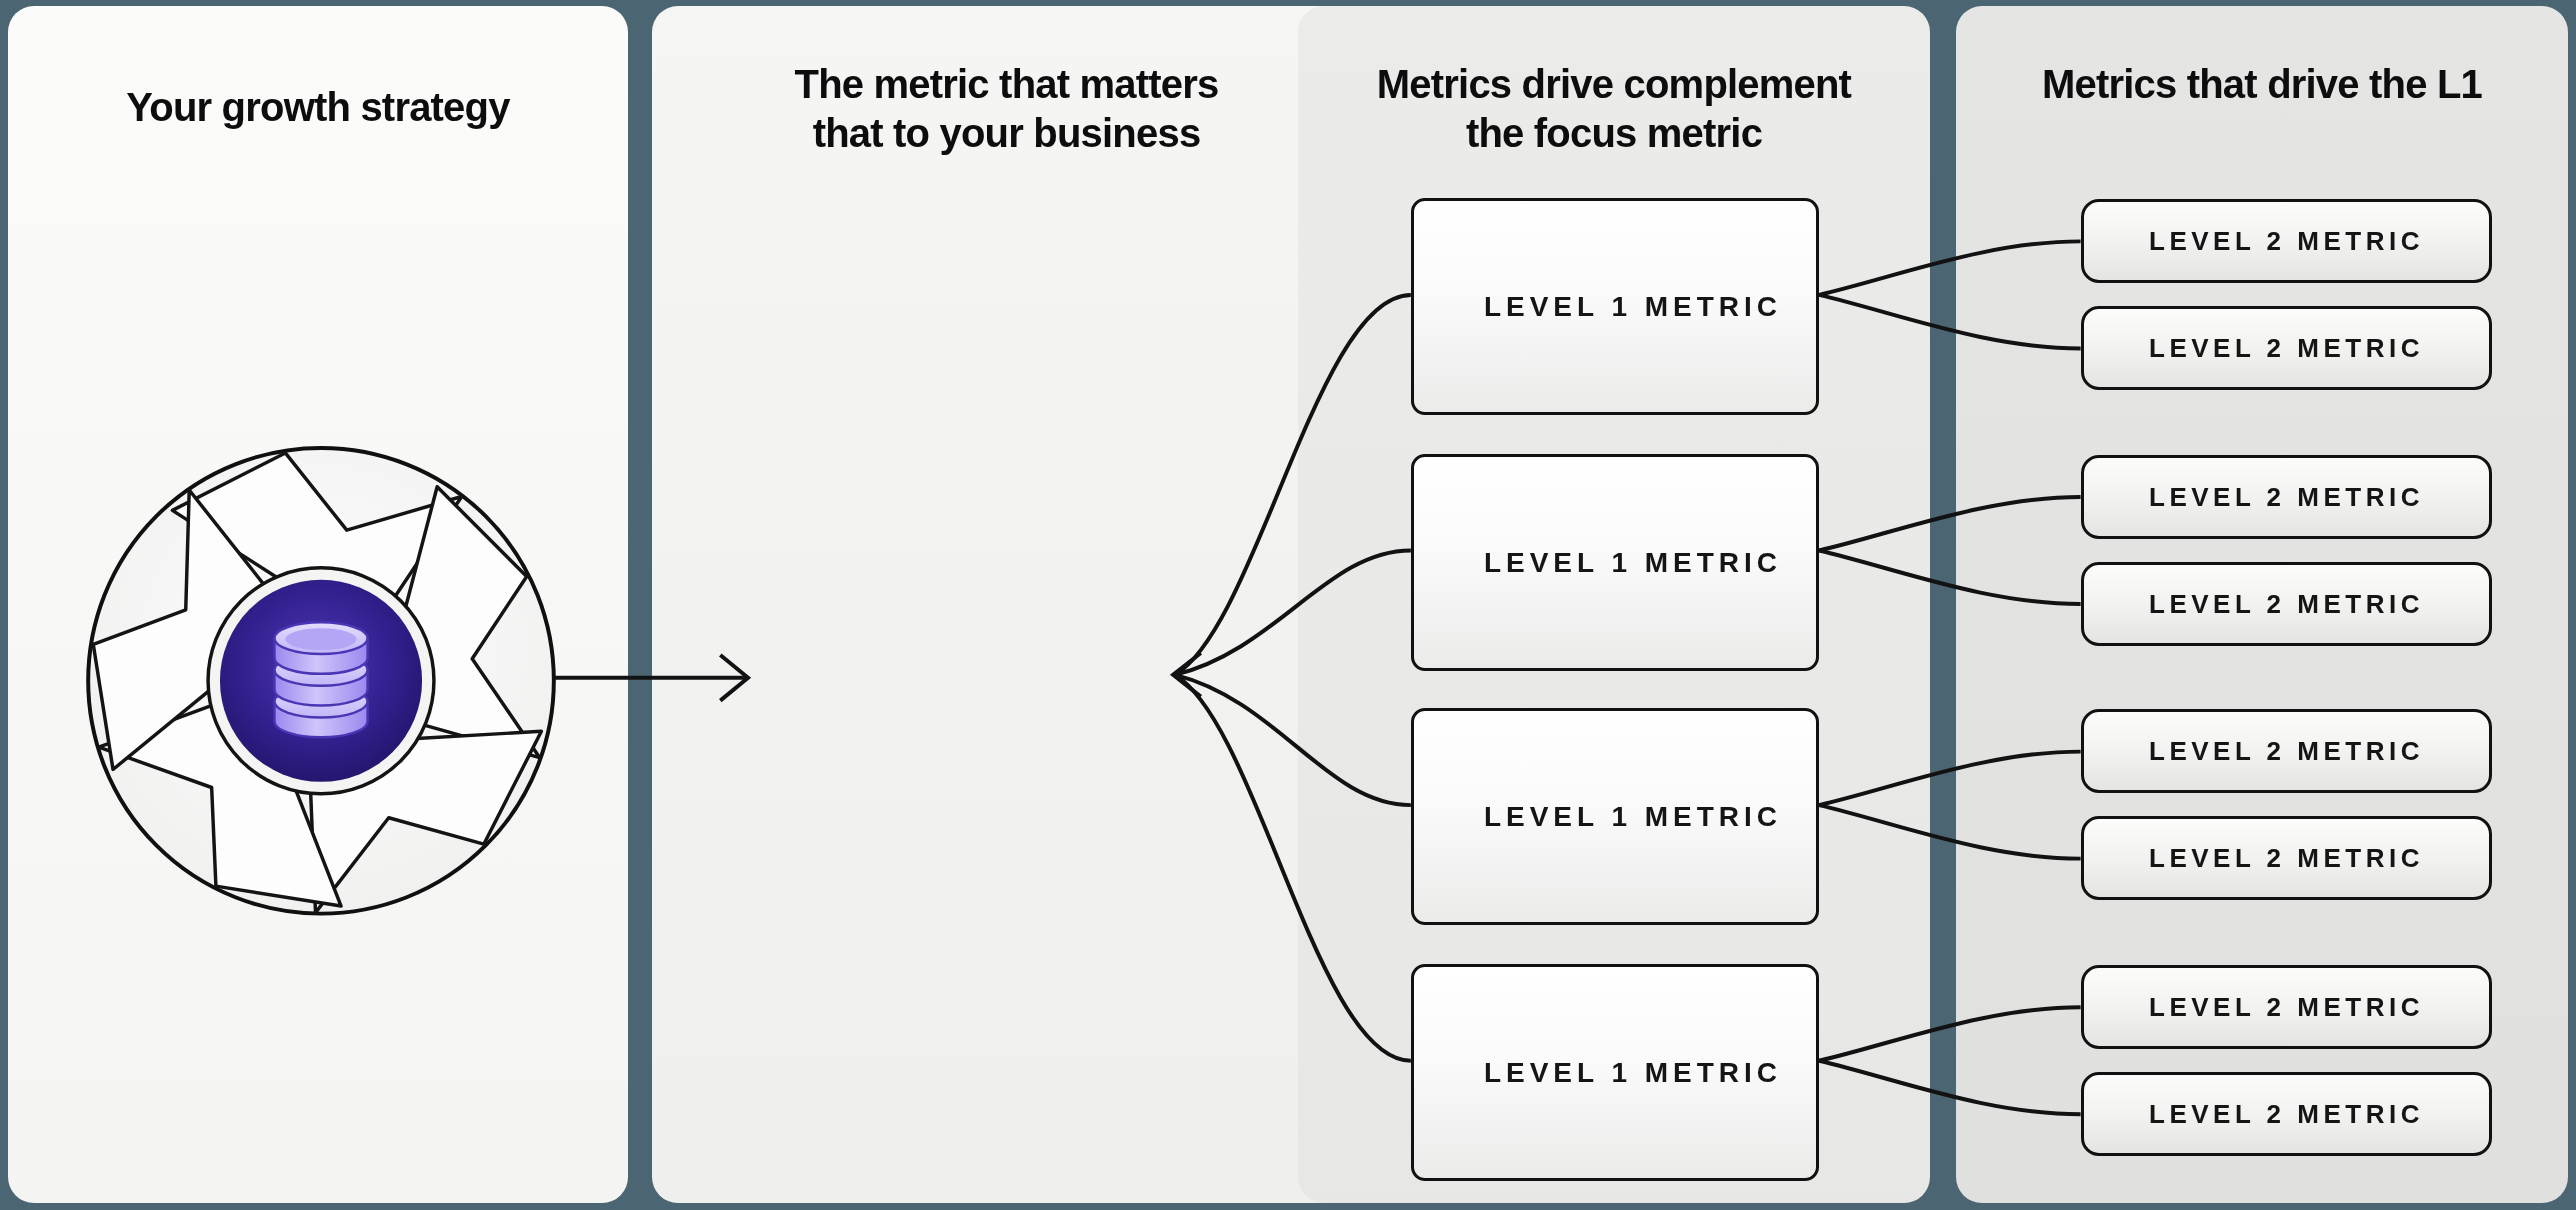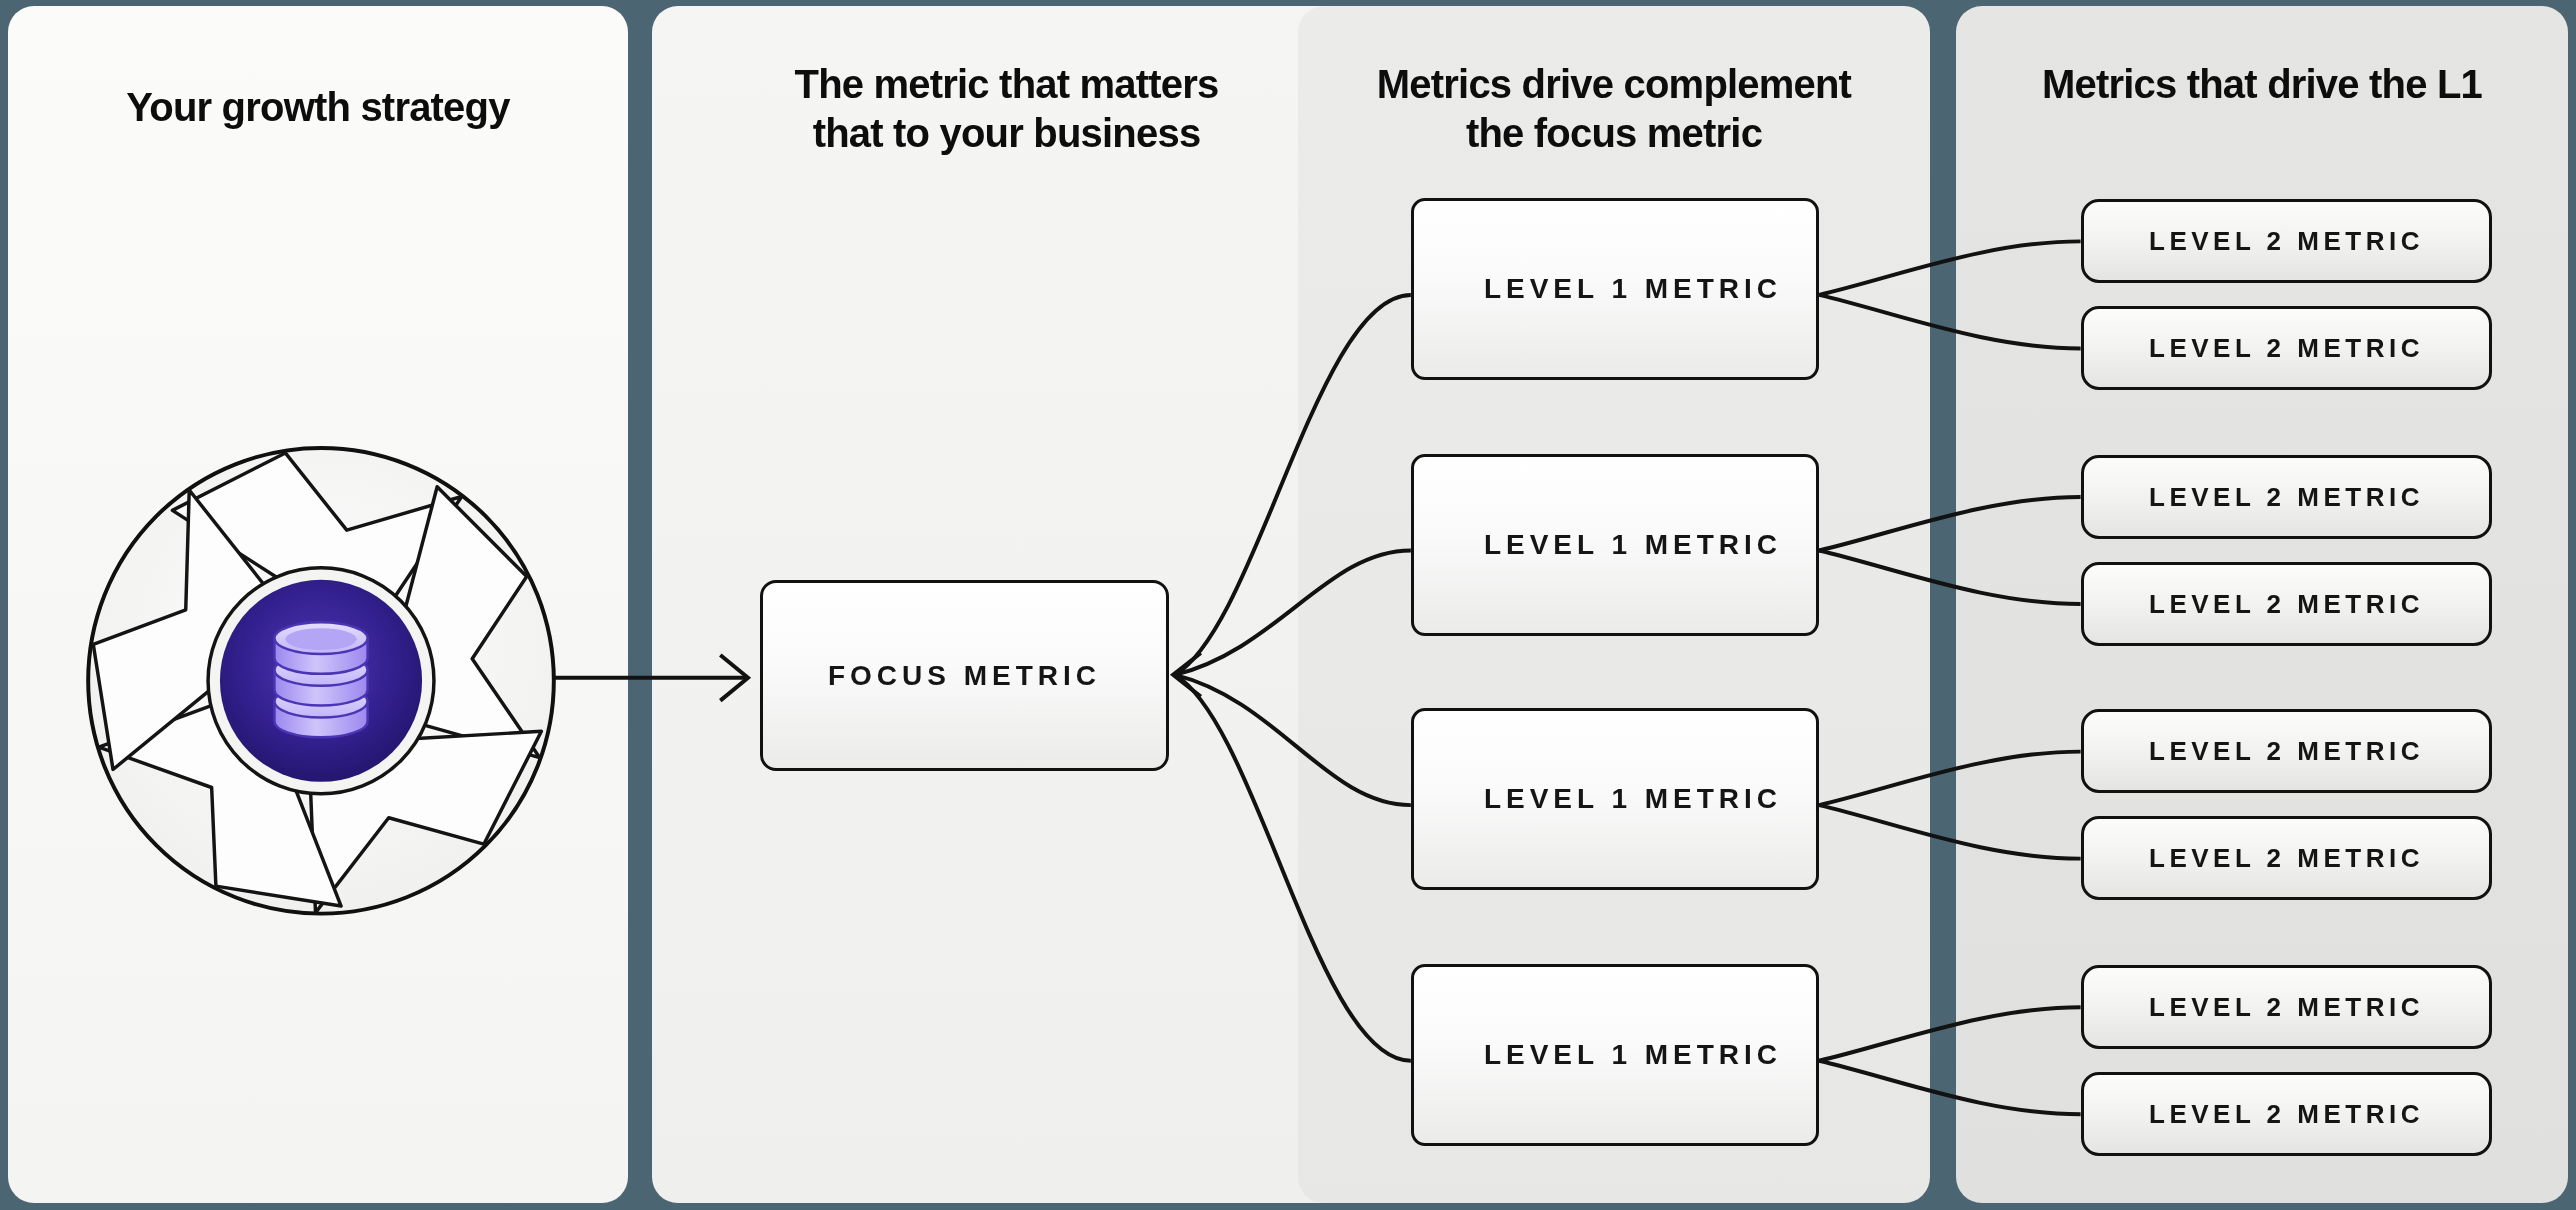--- a/index.html
+++ b/index.html
@@ -54,21 +54,21 @@
     font-weight: 700;
     text-align: center;
     box-sizing: border-box;
   }
   .node-focus {
     left: 760px; top: 580px; width: 409px; height: 191px;
     border-radius: 16px;
     font-size: 28px; letter-spacing: 5px;
   }
   .node-l1 {
-    left: 1411px; width: 408px; height: 182px;
+    left: 1411px; width: 408px; height: 217px;
     border-radius: 14px;
     font-size: 28px; letter-spacing: 5px; padding-left: 36px;
   }
   .node-l2 {
     left: 2081px; width: 411px; height: 84px;
     border-radius: 18px;
     border-width: 3px;
     font-size: 26px; letter-spacing: 4.5px;
     background: linear-gradient(180deg, #fcfcfb 0%, #f2f2f1 50%, #e4e4e3 100%);
   }
@@ -170,23 +170,20 @@
       <path d="M 1836,297.5 C 1915,316 2005,351.5 2100,351.5"></path>
       <path d="M 1836,555.5 C 1915,537 2005,501.5 2100,501.5"></path>
       <path d="M 1836,555.5 C 1915,574 2005,609.5 2100,609.5"></path>
       <path d="M 1836,812.5 C 1915,794 2005,758.5 2100,758.5"></path>
       <path d="M 1836,812.5 C 1915,831 2005,866.5 2100,866.5"></path>
       <path d="M 1836,1070.5 C 1915,1052 2005,1016.5 2100,1016.5"></path>
       <path d="M 1836,1070.5 C 1915,1089 2005,1124.5 2100,1124.5"></path>
     </g>
   </svg>
 
-  <div class="node node-focus">
-    <span>FOCUS METRIC</span>
-  </div>
 
   <div class="node node-l1" style="top:198px">
     <span>LEVEL 1 METRIC</span>
   </div>
   <div class="node node-l1" style="top:454px">
     <span>LEVEL 1 METRIC</span>
   </div>
   <div class="node node-l1" style="top:708px">
     <span>LEVEL 1 METRIC</span>
   </div>

